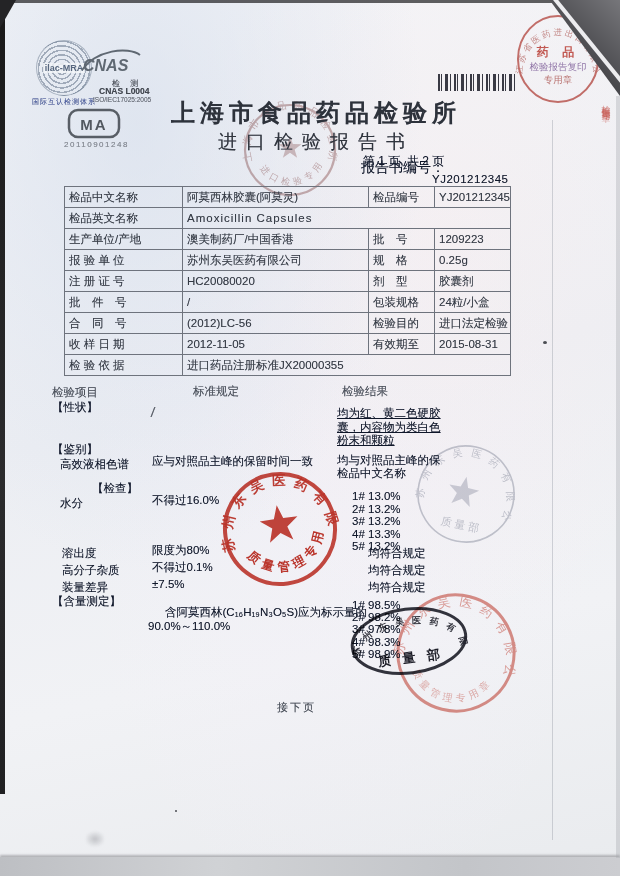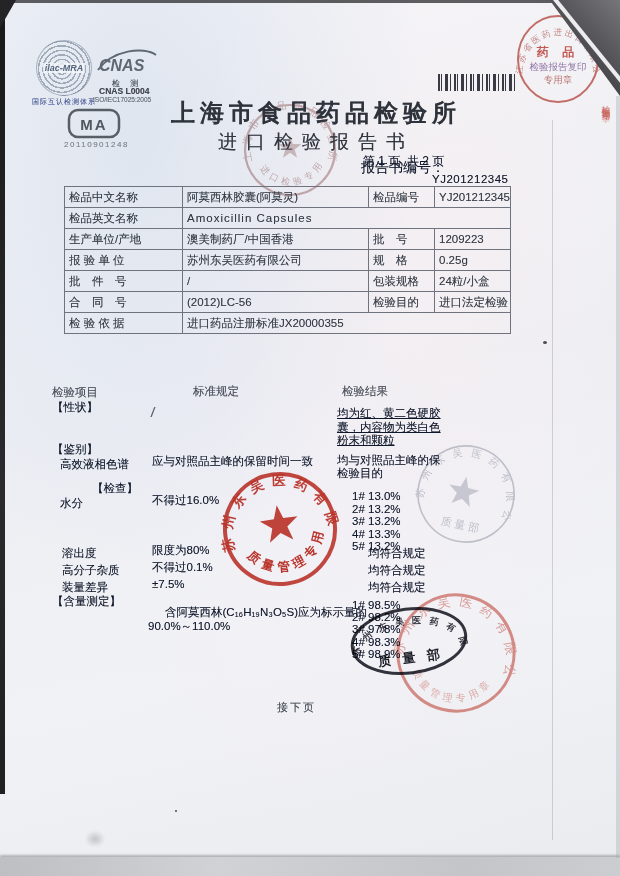--- a/index.html
+++ b/index.html
@@ -22,21 +22,21 @@
   
   table.info{position:absolute;left:64px;top:186px;border-collapse:collapse;table-layout:fixed;width:446px;}
   table.info td{border:1px solid #6e737d;height:18px;padding:1px 4px;font-size:11.5px;color:#343a44;
     text-shadow:0 0 .5px rgba(55,60,75,.4);overflow:hidden;white-space:nowrap;}
   td.lbl{color:#3d434d;}
   td.en{font-size:11px;letter-spacing:1px;}
   
   .ilac-circle{left:36px;top:40px;width:54px;height:54px;border-radius:50%;
     background:repeating-radial-gradient(circle at 46% 52%, rgba(92,108,130,.50) 0 1.5px, rgba(240,242,246,.1) 1.5px 4.5px);
     border:1px solid rgba(92,108,130,.45);display:flex;align-items:center;justify-content:center;}
-  .ilac-circle span{font-size:9px;font-style:italic;font-weight:bold;color:#56667e;background:rgba(244,246,249,.8);padding:0 2px;}
+  .ilac-circle span{font-size:9px;font-weight:bold;color:#56667e;background:rgba(244,246,249,.8);padding:0 2px;}
   .barcode{left:438px;top:74px;width:80px;height:17px;opacity:.88;
     background:repeating-linear-gradient(90deg,#20212c 0 2px,transparent 2px 3px,#20212c 3px 4px,transparent 4px 7px,#20212c 7px 10px,transparent 10px 12px,#20212c 12px 13px,transparent 13px 16px);}
   
   .edge-left{left:0;top:0;width:5px;height:794px;background:linear-gradient(#191919,#2b2b2d 60%,#202022);}
   .edge-top{left:0;top:0;width:556px;height:3px;background:rgba(55,55,58,.8);}
   .corner-dark{left:0;top:0;width:16px;height:28px;background:#242426;clip-path:polygon(0 0,100% 0,0 100%);}
   .fold-wrap{top:0;right:0;width:80px;height:96px;overflow:hidden;}
   .fold-tri{position:absolute;inset:0;background:linear-gradient(225deg,#76767a,#4a4a4e 50%,#2f2f33);clip-path:polygon(12% 0,100% 0,100% 100%);}
   .fold-line{position:absolute;left:-12px;top:38px;width:120px;height:4px;background:rgba(250,250,252,.92);transform:rotate(51deg);}
   .edge-bottom{left:0;top:857px;width:620px;height:19px;background:linear-gradient(90deg,#bdbfc3,#d0d2d5 35%,#c3c5c9 75%,#cccdd1);box-shadow:0 -2px 2px rgba(120,122,126,.5);}
@@ -64,21 +64,21 @@
   <text font-size="10" fill="#7b8294"><textPath href="#g-top" textLength="172">苏州东吴医药有限公司</textPath></text>
   <polygon fill="#80869a" opacity=".85" points="50,36 53.8,46.8 65.2,47.1 56.1,54 59.4,64.9 50,58.4 40.6,64.9 43.9,54 34.8,47.1 46.2,46.8"></polygon>
   <text x="34" y="88" font-size="11" letter-spacing="3" fill="#7b8294">质量部</text>
 </svg>
 
 <div class="abs ilac-circle">
   <span>ilac-MRA</span>
 </div>
 <div class="t" style="left:20px;top:98px;width:88px;text-align:center;font-size:7px;color:#4a5da5;letter-spacing:1px;">国际互认检测体系</div>
 
-<div class="abs" style="left:96px;top:48px;width:62px;height:30px;text-decoration:underline;">
+<div class="abs" style="left:80px;top:48px;width:62px;height:30px;text-decoration:underline;">
   <svg width="62" height="30" viewBox="0 0 62 30">
     <path d="M2,22 C16,2 48,-2 60,7" fill="none" stroke="#5f6872" stroke-width="2"></path>
     <text x="3" y="23" font-size="16" font-weight="bold" font-style="italic" fill="#5f6872">CNAS</text>
   </svg>
 </div>
 <div class="t" style="left:112px;top:79px;font-size:8px;letter-spacing:4px;color:#4a4f57;">检 测</div>
 <div class="t" style="left:99px;top:87px;font-size:8.5px;font-weight:bold;color:#42474f;">CNAS L0004</div>
 <div class="t" style="left:93px;top:96px;font-size:6.5px;color:#6c717a;">ISO/IEC17025:2005</div>
 
 <div class="abs" style="left:66px;top:107px;width:56px;height:34px;">
@@ -121,30 +121,42 @@
     <td class="lbl">批　号</td>
     <td>1209223</td>
   </tr>
   <tr>
     <td class="lbl">报 验 单 位</td>
     <td>苏州东吴医药有限公司</td>
     <td class="lbl">规　格</td>
     <td>0.25g</td>
   </tr>
   <tr>
+    <td class="lbl">注 册 证 号</td>
+    <td>HC20080020</td>
+    <td class="lbl">剂　型</td>
+    <td>胶囊剂</td>
+  </tr>
+  <tr>
     <td class="lbl">批　件　号</td>
     <td>/</td>
     <td class="lbl">包装规格</td>
     <td>24粒/小盒</td>
   </tr>
   <tr>
     <td class="lbl">合　同　号</td>
     <td>(2012)LC-56</td>
     <td class="lbl">检验目的</td>
     <td>进口法定检验</td>
+  </tr>
+  <tr>
+    <td class="lbl">收 样 日 期</td>
+    <td>2012-11-05</td>
+    <td class="lbl">有效期至</td>
+    <td>2015-08-31</td>
   </tr>
   <tr>
     <td class="lbl">检 验 依 据</td>
     <td colspan="3">进口药品注册标准JX20000355</td>
   </tr>
 </tbody>
   </table>
 
 <div class="t" style="left:52px;top:386px;color:#4b515b;">检验项目</div>
 <div class="t" style="left:193px;top:385px;color:#4b515b;">标准规定</div>
@@ -153,21 +165,21 @@
 <div class="t" style="left:52px;top:401px;">【性状】</div>
 <div class="t" style="left:151px;top:404px;font-size:14px;color:#5a5f68;transform:rotate(6deg);">/</div>
 <div class="t ml" style="left:337px;top:407px;line-height:13.5px;text-decoration:underline;">均为红、黄二色硬胶
 囊，内容物为类白色
 粉末和颗粒</div>
 
 <div class="t" style="left:52px;top:443px;">【鉴别】</div>
 <div class="t" style="left:60px;top:458px;">高效液相色谱</div>
 <div class="t" style="left:152px;top:455px;">应与对照品主峰的保留时间一致</div>
 <div class="t ml" style="left:337px;top:454px;line-height:13px;">均与对照品主峰的保
-检验目的</div>
+检品中文名称</div>
 
 <div class="t" style="left:52px;top:482px;margin-left:40px;">【检查】</div>
 <div class="t" style="left:60px;top:497px;">水分</div>
 <div class="t" style="left:152px;top:494px;">不得过16.0%</div>
 <div class="t ml" style="left:352px;top:490px;line-height:12.5px;">1# 13.0%
 2# 13.2%
 3# 13.2%
 4# 13.3%
 5# 13.2%</div>
 

